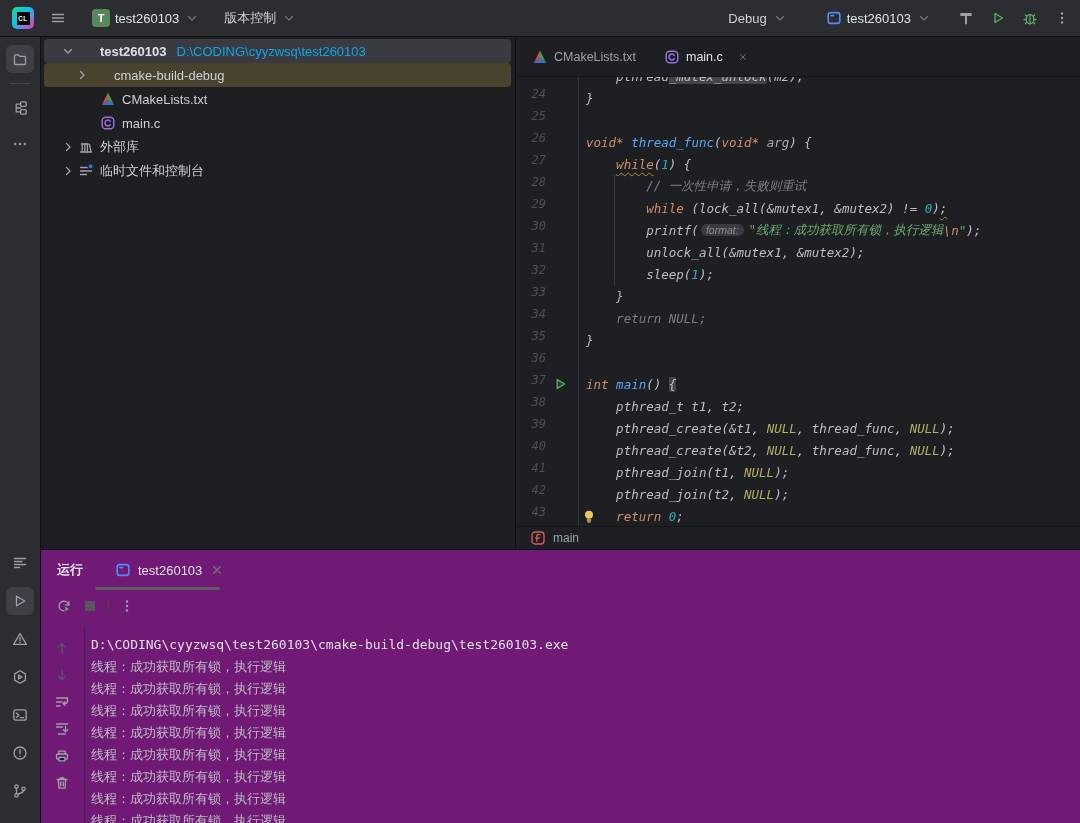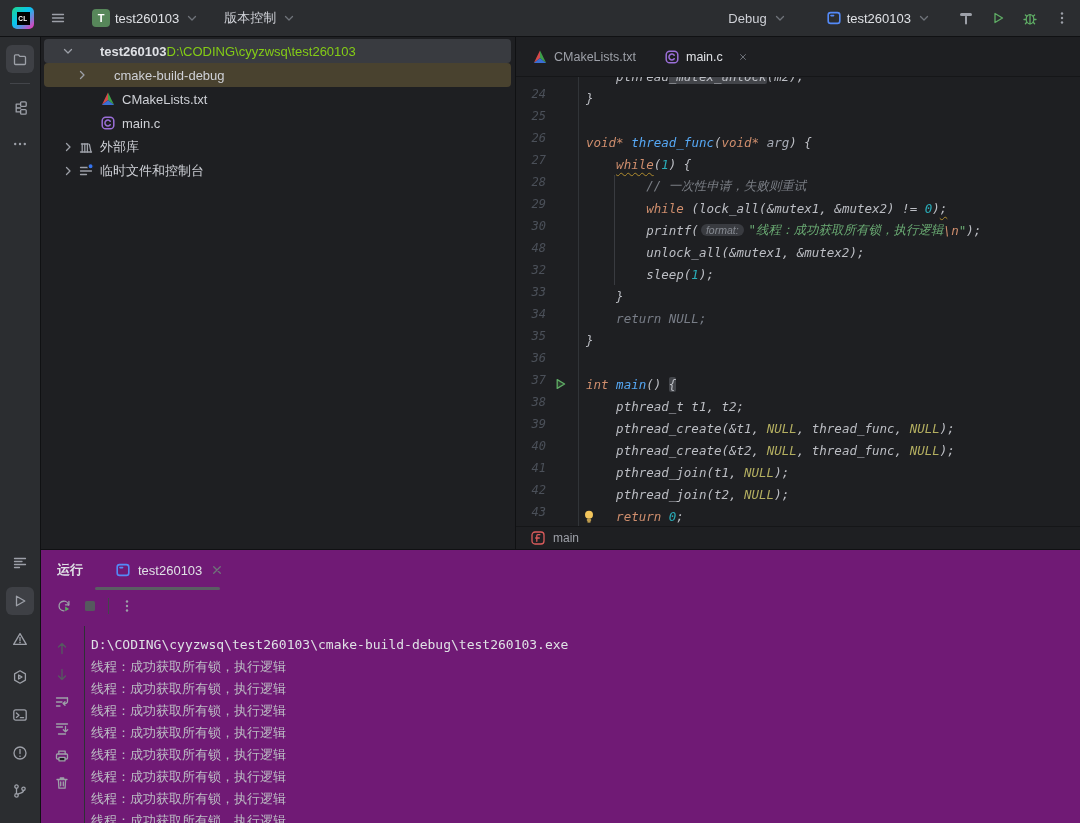--- a/index.html
+++ b/index.html
@@ -40,21 +40,21 @@
   .project{position:absolute;left:40px;top:37px;width:475px;height:512px;background:#1E1F22;border-right:1px solid #101113;}
   .proj-header{display:flex;align-items:center;gap:6px;padding:14px 0 8px 17px;}
   .proj-title{font-weight:bold;color:#DFE1E5;}
   .tree{margin-top:2px;}
   .tree-row{height:24px;display:flex;align-items:center;margin:0 4px;border-radius:4px;white-space:nowrap;overflow:hidden;}
   .tree-row.sel-gray{background:#393B40;}
   .tree-row.sel-brown{background:#49422F;}
   .tree-row .chev{width:20px;display:flex;justify-content:center;flex:none;}
   .tree-row .lbl{margin-left:6px;color:#CED0D6;}
   .tree-row .lbl.b{font-weight:600;color:#DFE1E5;}
-  .tree-row .path{color:#84cc16;}
+  .tree-row .path{margin-left:10px;color:#0ea5e9;}
 
   
   .editor{position:absolute;left:516px;top:37px;right:0;height:512px;background:#1E1F22;}
   .tabbar{position:absolute;left:0;top:0;right:0;height:39px;border-bottom:1px solid #151618;background:#1E1F22;
           display:flex;align-items:center;padding-left:2px;z-index:10;}
   .etab{display:flex;align-items:center;gap:6px;height:100%;padding:0 14px;font-size:12.5px;color:#9DA0A8;}
   .etab.active{color:#DFE1E5;}
   .etab .close{margin-left:6px;}
   .code-viewport{position:absolute;left:0;top:40px;right:0;bottom:23px;overflow:hidden;}
   .code-content{position:relative;top:-12px;font-family:"DejaVu Sans Mono","Liberation Mono",monospace;font-size:12.5px;}
@@ -416,21 +416,21 @@
             <span class="gsep"></span>
             <span class="ctext"><span class="tk-w">        </span><span class="tk-k">while</span><span class="tk-w"> (lock_all(&amp;mutex1, &amp;mutex2) != </span><span class="tk-n">0</span><span class="tk-w">)</span><span class="tk-w sq">;</span></span>
           </div>
           <div class="code-line">
             <span class="ln">30</span>
             <span class="gslot"></span>
             <span class="gsep"></span>
             <span class="ctext"><span class="tk-w">        printf(</span><span class="chip">format:</span><span class="tk-s">"线程：成功获取所有锁，执行逻辑</span><span class="tk-k">\n</span><span class="tk-s">"</span><span class="tk-w">);</span></span>
           </div>
           <div class="code-line">
-            <span class="ln">48</span>
+            <span class="ln">31</span>
             <span class="gslot"></span>
             <span class="gsep"></span>
             <span class="ctext"><span class="tk-w">        unlock_all(&amp;mutex1, &amp;mutex2);</span></span>
           </div>
           <div class="code-line">
             <span class="ln">32</span>
             <span class="gslot"></span>
             <span class="gsep"></span>
             <span class="ctext"><span class="tk-w">        sleep(</span><span class="tk-n">1</span><span class="tk-w">);</span></span>
           </div>

